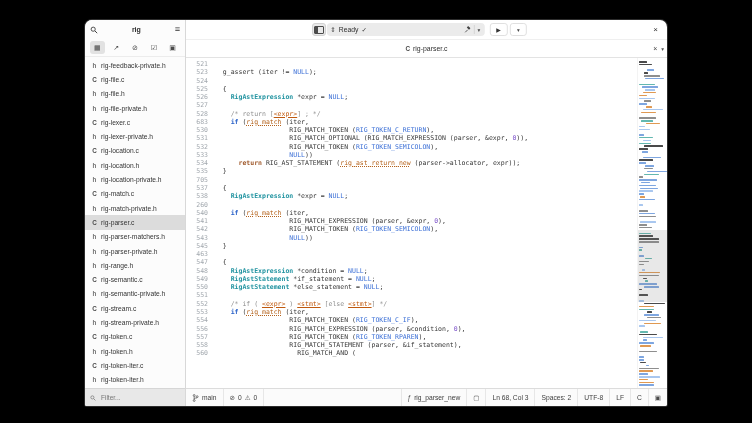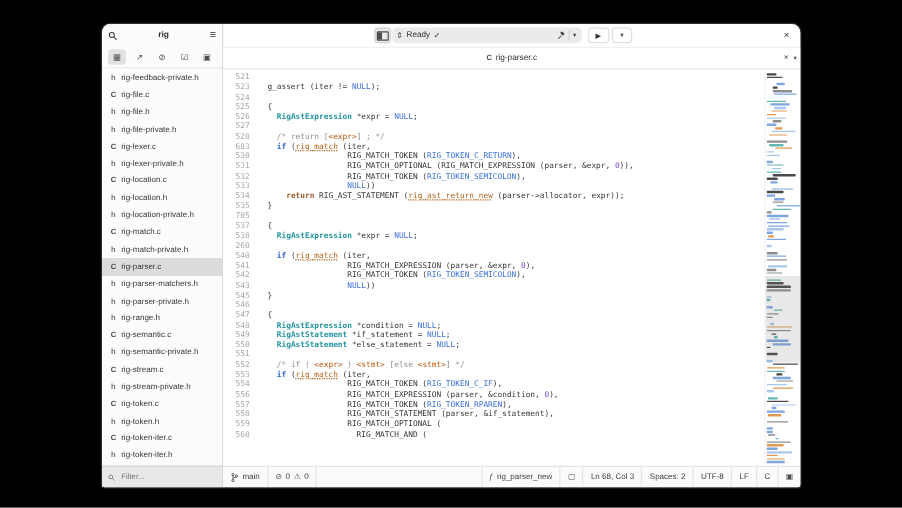--- a/index.html
+++ b/index.html
@@ -75,21 +75,21 @@
   .mm-viewport{position:absolute;left:0;right:0;top:52%;height:22%;background:rgba(130,130,130,.18);}
   
   .statusbar{height:17px;border-top:1px solid #dcdcdc;background:#fbfbfb;display:flex;
              align-items:stretch;font-size:6.7px;color:#3d3d3d;}
   .sb-cell{display:flex;align-items:center;gap:3px;padding:0 6px;border-right:1px solid #e7e7e7;}
   .sb-cell.right{border-right:none;border-left:1px solid #e7e7e7;}
   .sb-flex{flex:1;}
   .st-icon{font-size:6.5px;color:#4a4a4a;line-height:7px;}
   svg{display:block;}
 </style>
-<style>.sy-p{color:#363636}.sy-t{color:#2193a0;font-weight:bold}.sy-k{color:#2a62c9;font-weight:bold}.sy-r{color:#a05a2c;font-weight:bold}.sy-m{color:#3b6fd6}.sy-c{color:#8e8e8e}.sy-g{color:#c0590e;}.sy-f{color:#b5621b;text-decoration:underline dotted}.sy-n{color:#7a4fc9}.ln{color:#a2a8ae}</style></head>
+<style>.sy-p{color:#363636}.sy-t{color:#2193a0;font-weight:bold}.sy-k{color:#2a62c9;font-weight:bold}.sy-r{color:#a05a2c;font-weight:bold}.sy-m{color:#3b6fd6}.sy-c{color:#8e8e8e}.sy-g{color:#c0590e;text-decoration:underline}.sy-f{color:#b5621b;text-decoration:underline dotted}.sy-n{color:#7a4fc9}.ln{color:#a2a8ae}</style></head>
 <body style="--sel: #dcdcdc;">
 
 <div class="window">
 
   <div class="sidebar">
     <div class="sb-header">
       <button class="icon-btn">
         <svg width="8" height="8" viewBox="0 0 10 10">
             <circle cx="4" cy="4" r="2.6" fill="none" stroke="#3a3a3a" stroke-width="1.1"></circle>
             <line x1="6.2" y1="6.2" x2="9" y2="9" stroke="#3a3a3a" stroke-width="1.2"></line>
@@ -282,33 +282,32 @@
           <div class="line"><div class="ln">535</div><div class="ct"><span class="sy-p">  }</span></div></div>
           <div class="line"><div class="ln">705</div><div class="ct"></div></div>
           <div class="line"><div class="ln">537</div><div class="ct"><span class="sy-p">  {</span></div></div>
           <div class="line"><div class="ln">538</div><div class="ct"><span class="sy-p">    </span><span class="sy-t">RigAstExpression</span><span class="sy-p"> *expr = </span><span class="sy-m">NULL</span><span class="sy-p">;</span></div></div>
           <div class="line"><div class="ln">260</div><div class="ct"></div></div>
           <div class="line"><div class="ln">540</div><div class="ct"><span class="sy-p">    </span><span class="sy-k">if</span><span class="sy-p"> (</span><span class="sy-f">rig_match</span><span class="sy-p"> (iter,</span></div></div>
           <div class="line"><div class="ln">541</div><div class="ct"><span class="sy-p">                   RIG_MATCH_EXPRESSION (parser, &amp;expr, </span><span class="sy-n">0</span><span class="sy-p">),</span></div></div>
           <div class="line"><div class="ln">542</div><div class="ct"><span class="sy-p">                   RIG_MATCH_TOKEN (</span><span class="sy-m">RIG_TOKEN_SEMICOLON</span><span class="sy-p">),</span></div></div>
           <div class="line"><div class="ln">543</div><div class="ct"><span class="sy-p">                   </span><span class="sy-m">NULL</span><span class="sy-p">))</span></div></div>
           <div class="line"><div class="ln">545</div><div class="ct"><span class="sy-p">  }</span></div></div>
-          <div class="line"><div class="ln">546</div><div class="ct"></div></div>
+          <div class="line"><div class="ln">463</div><div class="ct"></div></div>
           <div class="line"><div class="ln">547</div><div class="ct"><span class="sy-p">  {</span></div></div>
           <div class="line"><div class="ln">548</div><div class="ct"><span class="sy-p">    </span><span class="sy-t">RigAstExpression</span><span class="sy-p"> *condition = </span><span class="sy-m">NULL</span><span class="sy-p">;</span></div></div>
           <div class="line"><div class="ln">549</div><div class="ct"><span class="sy-p">    </span><span class="sy-t">RigAstStatement</span><span class="sy-p"> *if_statement = </span><span class="sy-m">NULL</span><span class="sy-p">;</span></div></div>
           <div class="line"><div class="ln">550</div><div class="ct"><span class="sy-p">    </span><span class="sy-t">RigAstStatement</span><span class="sy-p"> *else_statement = </span><span class="sy-m">NULL</span><span class="sy-p">;</span></div></div>
           <div class="line"><div class="ln">551</div><div class="ct"></div></div>
           <div class="line"><div class="ln">552</div><div class="ct"><span class="sy-p">    </span><span class="sy-c">/* if ( </span><span class="sy-g">&lt;expr&gt;</span><span class="sy-c"> ) </span><span class="sy-g">&lt;stmt&gt;</span><span class="sy-c"> [else </span><span class="sy-g">&lt;stmt&gt;</span><span class="sy-c">] */</span></div></div>
           <div class="line"><div class="ln">553</div><div class="ct"><span class="sy-p">    </span><span class="sy-k">if</span><span class="sy-p"> (</span><span class="sy-f">rig_match</span><span class="sy-p"> (iter,</span></div></div>
           <div class="line"><div class="ln">554</div><div class="ct"><span class="sy-p">                   RIG_MATCH_TOKEN (</span><span class="sy-m">RIG_TOKEN_C_IF</span><span class="sy-p">),</span></div></div>
           <div class="line"><div class="ln">556</div><div class="ct"><span class="sy-p">                   RIG_MATCH_EXPRESSION (parser, &amp;condition, </span><span class="sy-n">0</span><span class="sy-p">),</span></div></div>
           <div class="line"><div class="ln">557</div><div class="ct"><span class="sy-p">                   RIG_MATCH_TOKEN (</span><span class="sy-m">RIG_TOKEN_RPAREN</span><span class="sy-p">),</span></div></div>
           <div class="line"><div class="ln">558</div><div class="ct"><span class="sy-p">                   RIG_MATCH_STATEMENT (parser, &amp;if_statement),</span></div></div>
-          <div class="line"><div class="ln">559</div><div class="ct"><span class="sy-p">                   RIG_MATCH_OPTIONAL (</span></div></div>
           <div class="line"><div class="ln">560</div><div class="ct"><span class="sy-p">                     RIG_MATCH_AND (</span></div></div>
         </div>
       <div class="minimap">
         <div class="mm-viewport"></div>
       <div class="mm-bar" style="width: 8.38677px; margin-left: 1px; background: rgb(74, 74, 74);"></div>
           <div class="mm-bar" style="width: 12.5257px; margin-left: 1px; background: rgb(74, 74, 74);"></div>
           <div class="mm-bar" style="width: 0px;"></div>
           <div class="mm-bar" style="width: 6.77341px; margin-left: 8.94208px; background: rgb(126, 166, 224);"></div>
           <div class="mm-bar" style="width: 3.54456px; margin-left: 6.38947px; background: rgb(74, 74, 74);"></div>
           <div class="mm-bar" style="width: 16.342px; margin-left: 5.94495px; background: rgb(142, 142, 142);"></div>

